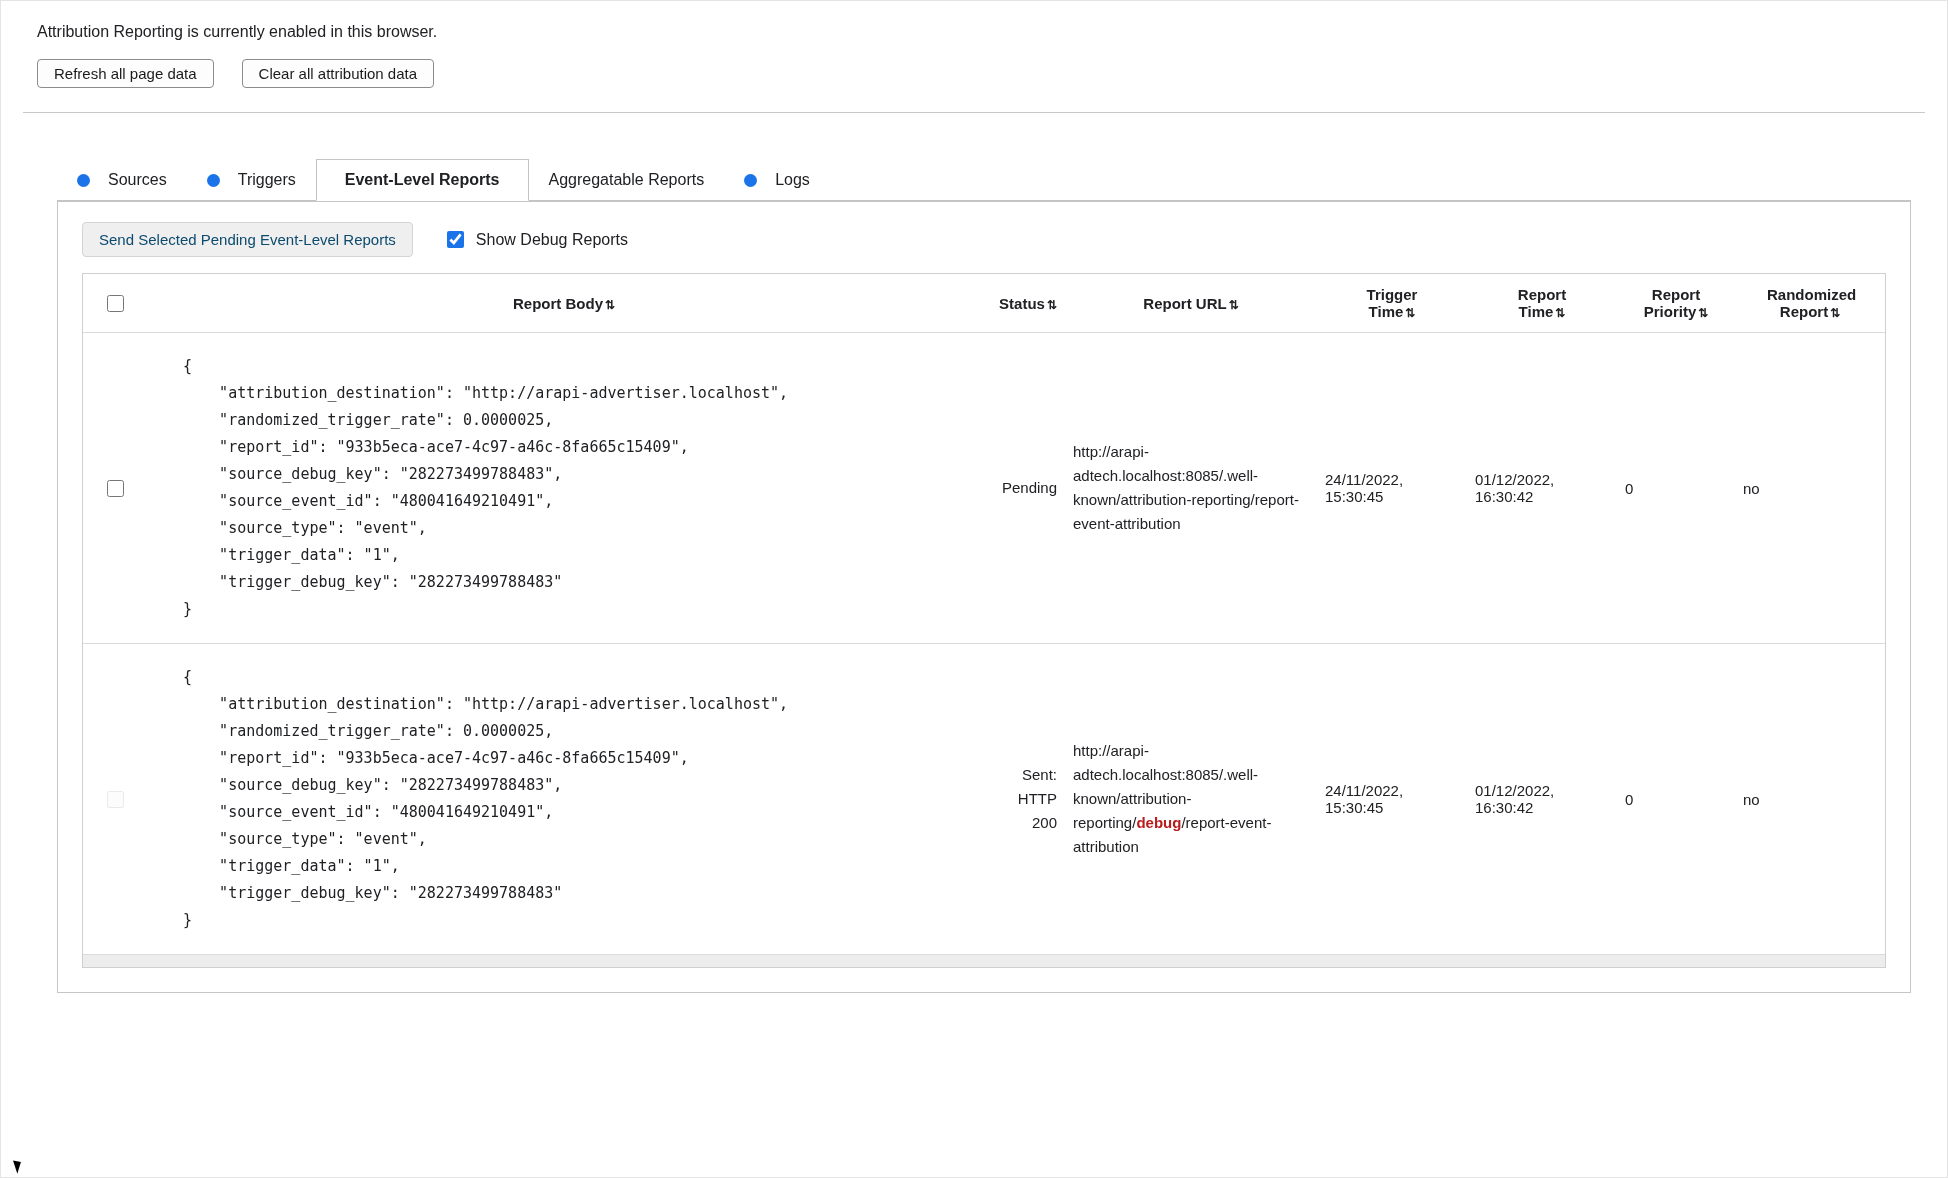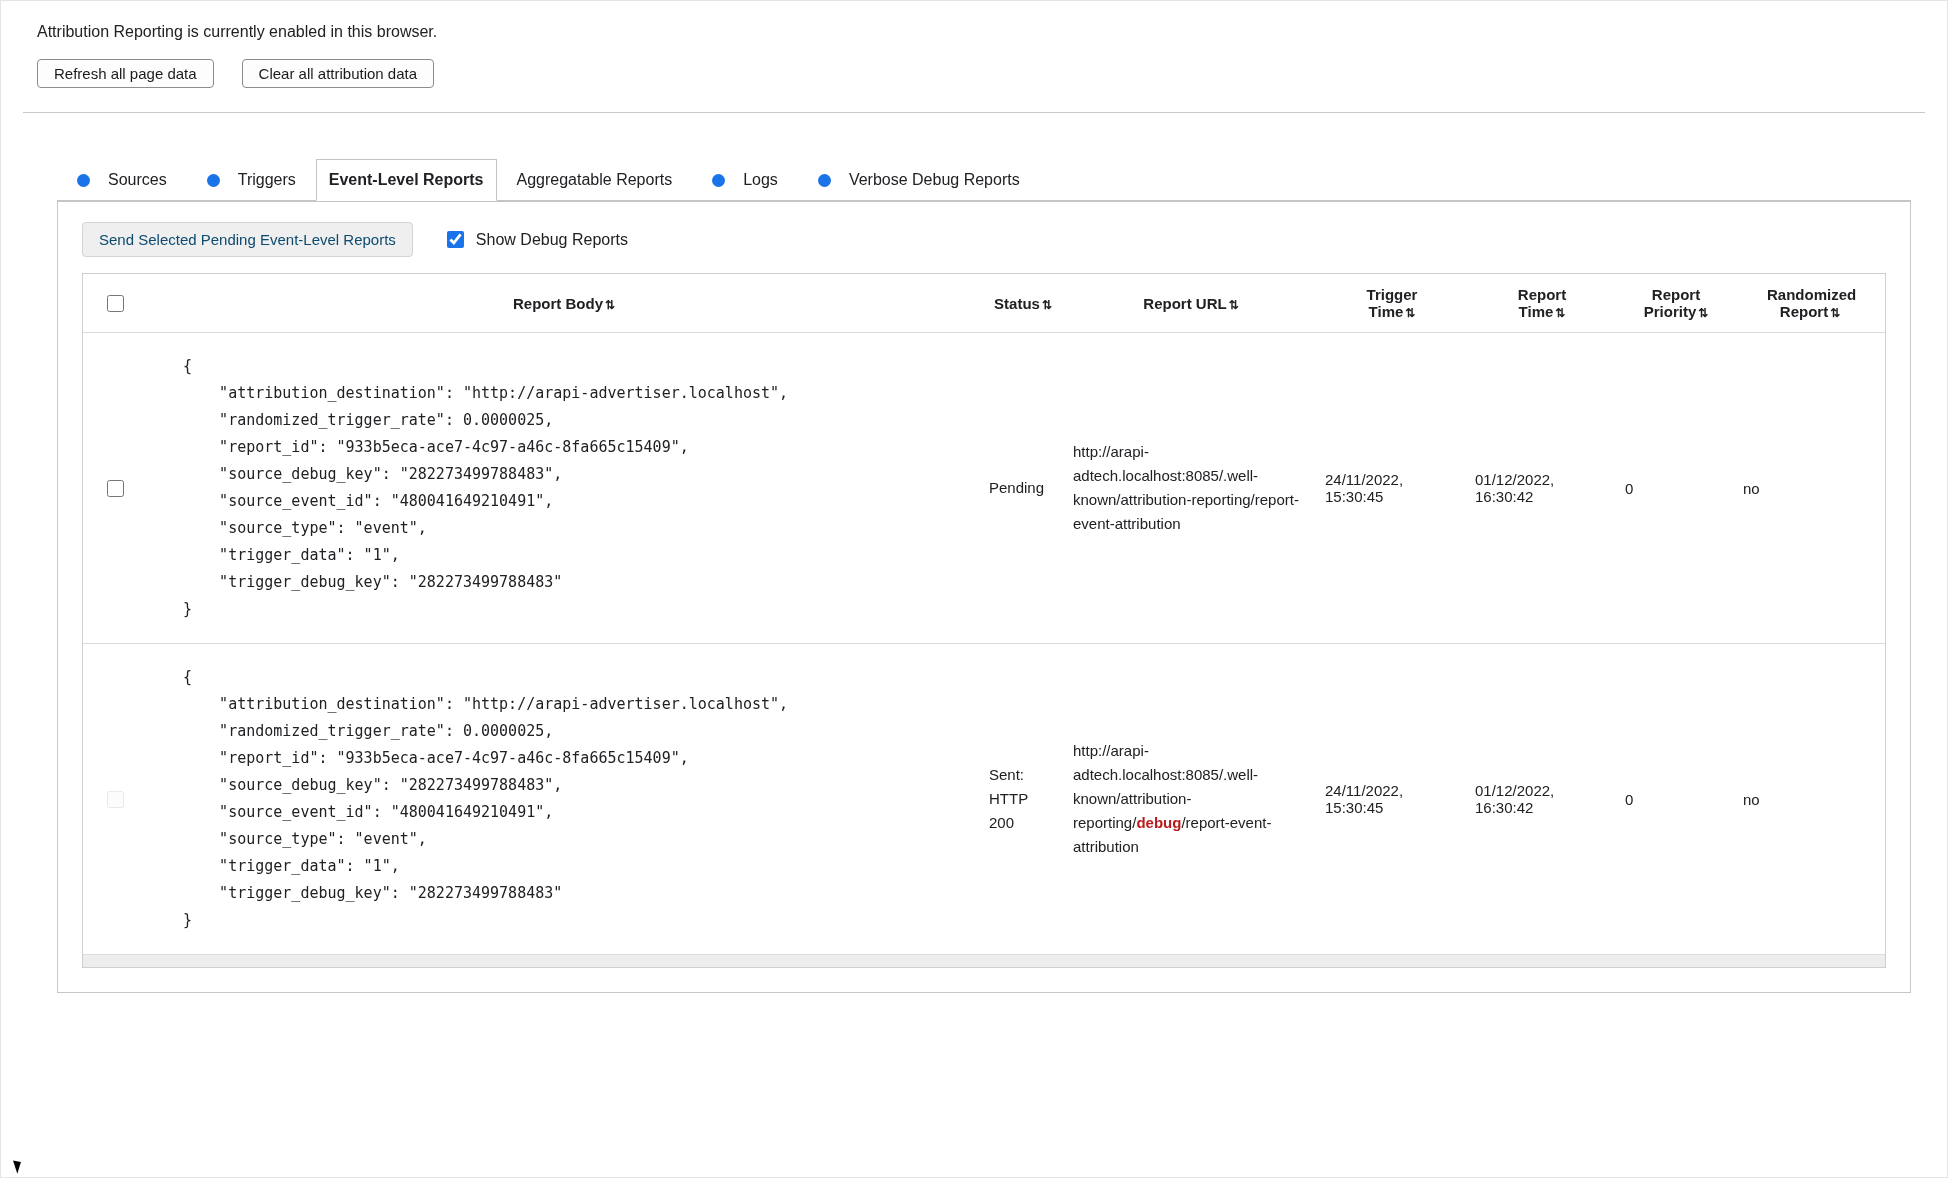--- a/index.html
+++ b/index.html
@@ -25,21 +25,21 @@
     font-weight:400;
   }
   hr.divider { border:none; border-top:1px solid #c9c9c9; margin:0 -14px; }
 
   .main { margin:46px 0 0 20px; }
 
   .tabstrip { display:flex; align-items:flex-end; border-bottom:1px solid #c4c4c4; }
   .tab { display:flex; align-items:center; gap:18px; padding:11px 20px; font-size:16px; cursor:pointer; white-space:nowrap; }
   .tab.active {
     border:1px solid #c4c4c4; border-bottom:1px solid #ffffff;
-    margin-bottom:-1px; background:#ffffff; font-weight:bold; padding:11px 12px;align-items:flex-end;
+    margin-bottom:-1px; background:#ffffff; font-weight:bold; padding:11px 28px;align-items:flex-end;
   }
   .dot { width:13px; height:13px; border-radius:50%; background:#1a73e8; flex:0 0 auto; }
 
   h2.section-heading { font-size:24px; font-weight:bold; color:#1b1b1b; margin:32px 0 16px; }
 
   .panel { border:1px solid #c6c6c6; padding:20px 24px 24px; }
   .panel-controls { display:flex; align-items:center; gap:30px; margin-bottom:16px; }
   button.send-btn {
     font-family:inherit; font-size:15px; padding:8px 16px;
     background:#efefef; color:#0c4a6e; border:1px solid #d4d4d4; border-radius:4px;
@@ -53,21 +53,21 @@
   thead th {
     font-weight:bold; padding:12px 8px; text-align:center; vertical-align:middle;
     border-bottom:1px solid #dadada; cursor:pointer;
   }
   .hdr { display:inline-block; }
   th.narrow .hdr { max-width:86px; }
   .sort { font-size:12px; margin-left:2px; font-weight:bold; }
   tbody tr + tr td { border-top:1px solid #dadada; }
   td { padding:20px 8px; vertical-align:middle; text-align:left; }
   .col-check { width:64px; text-align:center; }
-  .col-status { width:84px; }
+  .col-status { width:84px;text-align:right; }
   .col-url { width:252px; }
   .col-ttime, .col-rtime, .col-rand { width:150px; }
   .col-prio { width:118px; }
   pre.json {
     font-family:"DejaVu Sans Mono", monospace;
     font-size:15px; line-height:1.8; margin:0 0 0 28px; white-space:pre;
   }
   td.url-cell { overflow-wrap:break-word; word-break:break-word; line-height:1.6; }
   td.status-cell { line-height:1.6; }
   .link { color:#b91c1c; font-weight:bold; cursor:pointer; }
@@ -110,24 +110,20 @@
       </div>
       <div class="tab active">
         <span>Event-Level Reports</span>
       </div>
       <div class="tab">
         <span>Aggregatable Reports</span>
       </div>
       <div class="tab">
         <span class="dot"></span>
         <span>Logs</span>
-      </div>
-      <div class="tab">
-        <span class="dot"></span>
-        <span>Verbose Debug Reports</span>
       </div>
     </div>
 
 
     <div class="panel">
 
       <div class="panel-controls">
         <button class="send-btn" disabled="">Send Selected Pending Event-Level Reports</button>
         <label class="debug-toggle">
           <input type="checkbox" checked="" style="">

